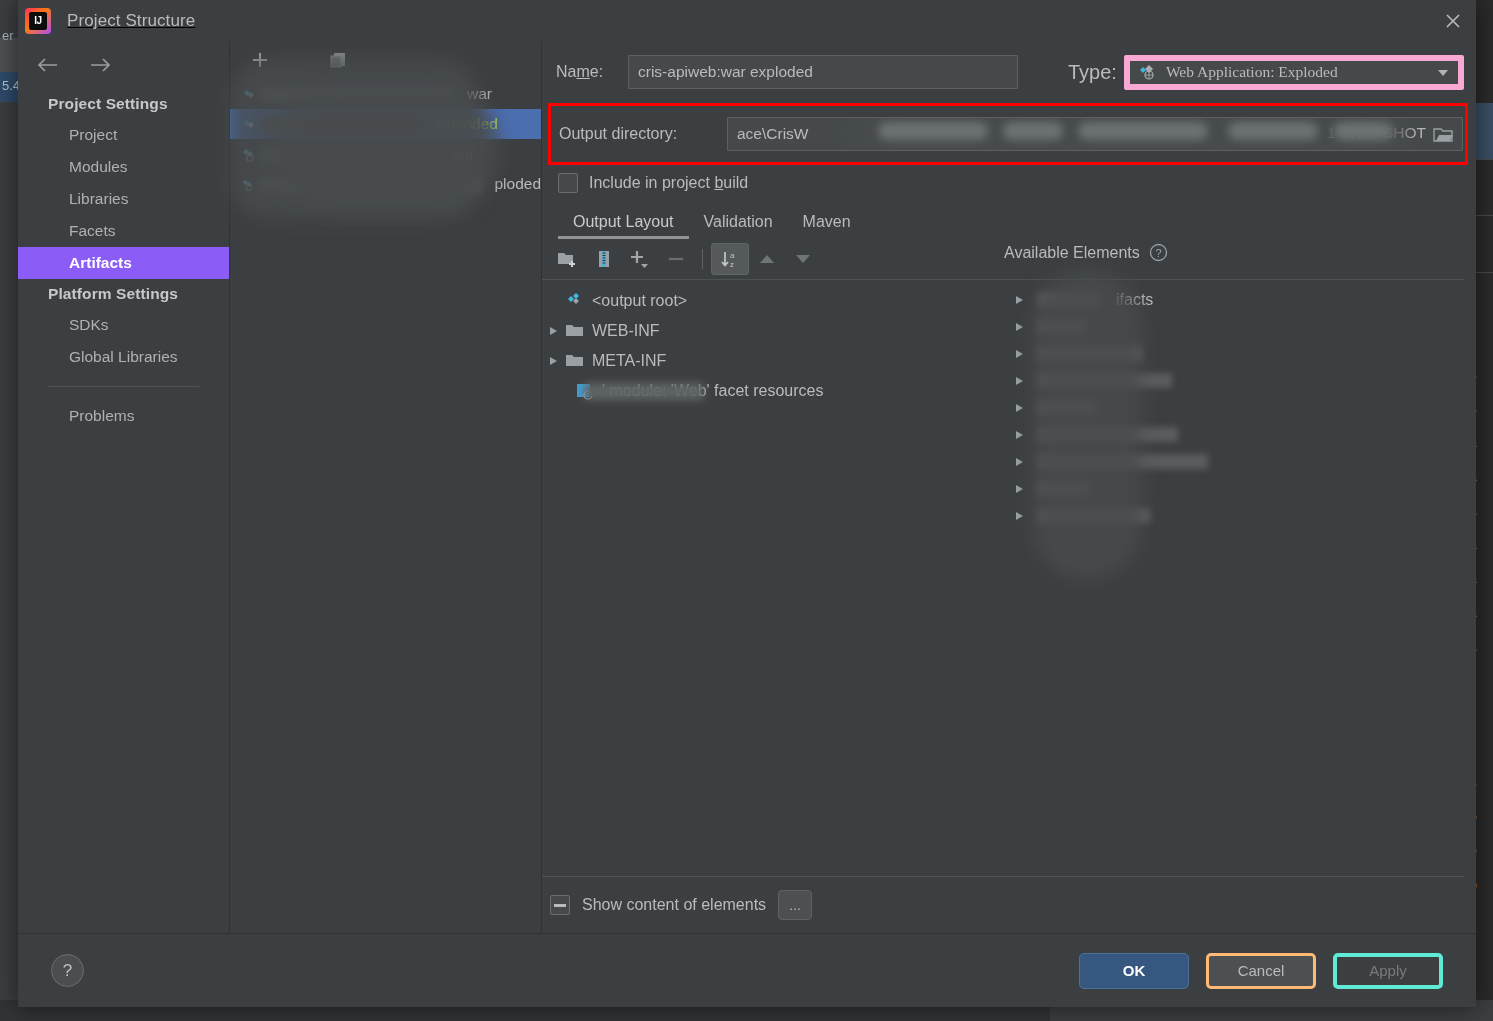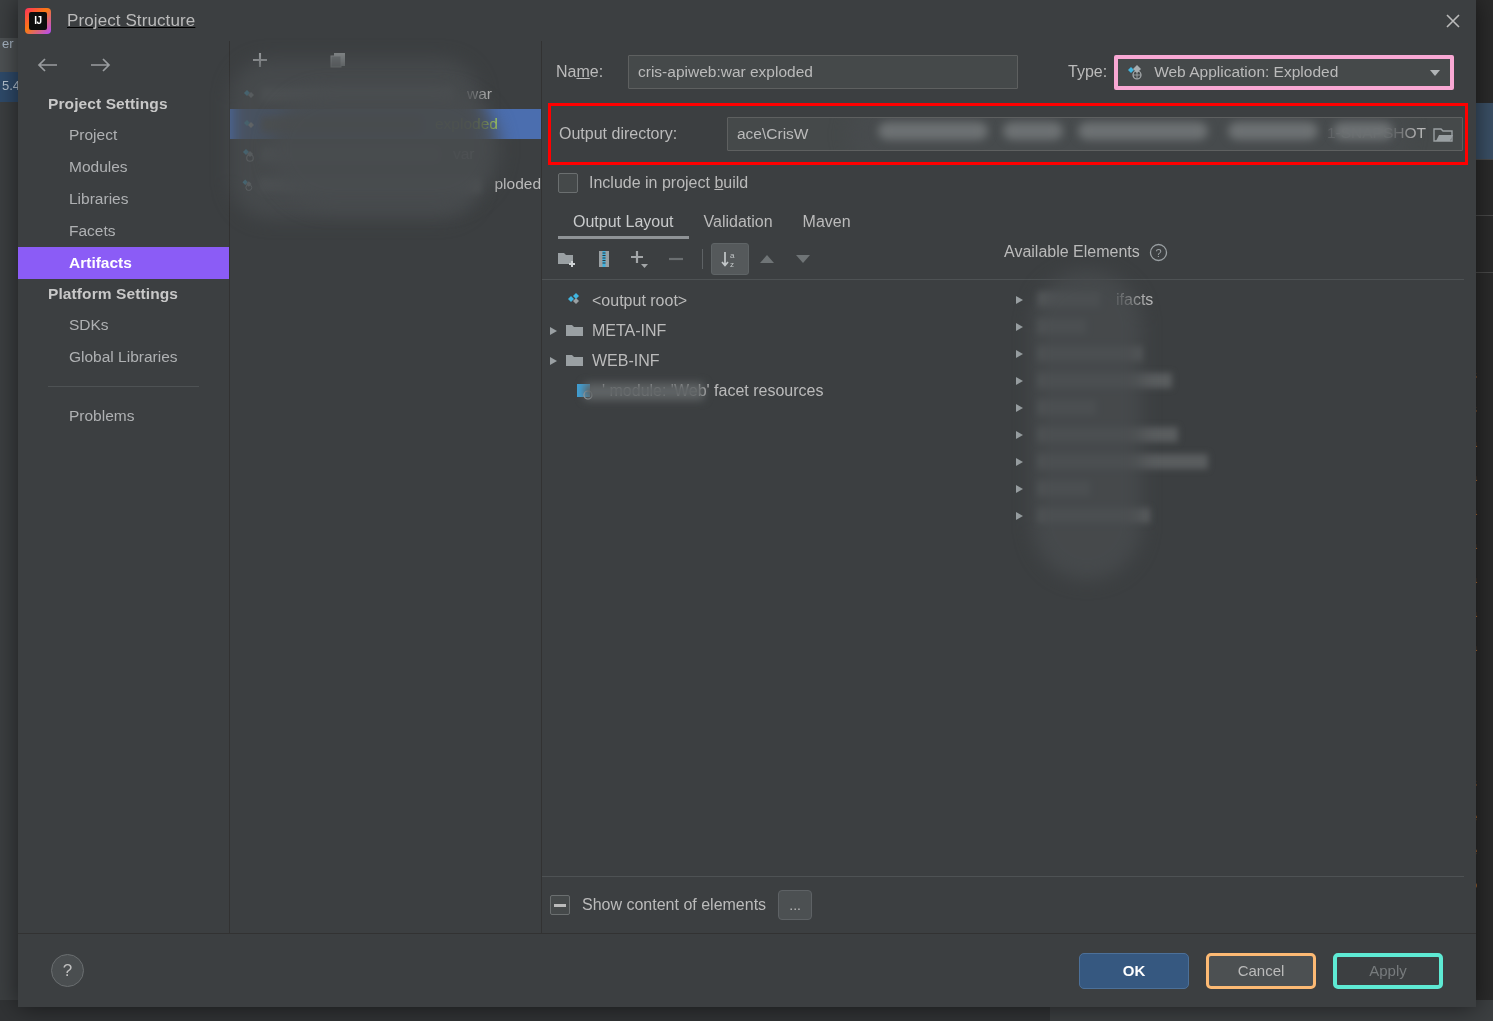--- a/index.html
+++ b/index.html
@@ -24,21 +24,21 @@
   }
   .bg-left-tab {
     position:absolute; left:0; top:38px; width:28px; height:34px;
     background:#4e5254; color:#a9b7c6; font-size:12px;
   }
   .bg-left-tab2 {
     position:absolute; left:0; top:72px; width:28px; height:30px;
     background:#2f4b6b; color:#a9b7c6; font-size:12px;
   }
   .bg-left-text {
-    position:absolute; left:2px; top:36px; font-size:13px; color:#a9b7c6;
+    position:absolute; left:2px; top:28px; font-size:13px; color:#a9b7c6;
     white-space:nowrap;
   }
   .bg-left-text2 {
     position:absolute; left:2px; top:78px; font-size:13px; color:#b8c5d2;
     white-space:nowrap;
   }
   .bg-right-strip {
     position:absolute; right:0; top:0; width:33px; height:1021px;
     background:#2b2b2b; border-left:1px solid #2b2b2b;
   }
@@ -134,25 +134,25 @@
   .row-name {
     display:flex; align-items:center; height:62px; padding-left:14px; gap:0;
   }
   .lbl-name { color:#bbbbbb; font-size:16px; width:72px; }
   .lbl-name u { text-decoration:underline; }
   .txt-name {
     width:390px; height:34px; background:#45494a; border:1px solid #5e6060;
     color:#bbbbbb; font-size:15.5px; padding:0 9px; box-sizing:border-box;
     font-family:"Liberation Sans", sans-serif; border-radius:1px;
   }
-  .lbl-type { color:#bbbbbb; font-size:16px; margin-left:50px; margin-right:7px; }
+  .lbl-type { color:#bbbbbb; font-size:20px; margin-left:50px; margin-right:7px; }
   .combo-type {
-    width:340px; height:35px; background:#45494a; border:4px solid #f9a8d4;
+    width:340px; height:35px; background:#45494a; border:6px solid #f9a8d4;
     display:flex; align-items:center; padding:0 8px; box-sizing:border-box;
-    color:#bbbbbb; font-size:15.5px; border-radius:2px; cursor:pointer;
+    color:#bbbbbb; font-size:15.5px; border-radius:2px; cursor:pointer;font-family:Liberation Serif, serif;
   }
   .combo-type .cb-label { flex:1 1 auto; margin-left:8px; white-space:nowrap; }
 
   
   .outdir-wrap {
     position:relative; margin:0 8px 0 6px; border:3px solid #ff0000;
     height:62px; box-sizing:border-box; display:flex; align-items:center;
     padding-left:8px;
   }
   .lbl-outdir { color:#bbbbbb; font-size:16px; width:168px; }
@@ -204,21 +204,21 @@
     position:relative;
   }
   .lt-btn {
     width:36px; height:30px; display:flex; align-items:center; justify-content:center;
     cursor:pointer; border-radius:3px;
   }
   .lt-btn.pressed { background:#55595b; border:1px solid #5f6466; }
   .lt-sep { width:1px; height:20px; background:#5e6265; margin:0 8px; }
   .avail-title {
     position:absolute; left:462px; top:4px; color:#bbbbbb; font-size:16px;
-    display:flex; align-items:flex-start; gap:9px; white-space:nowrap;
+    display:flex; align-items:center; gap:9px; white-space:nowrap;
   }
 
   
   .content-area { flex:1 1 auto; display:flex; min-height:0; position:relative; }
   .tree-pane { width:462px; flex:0 0 auto; position:relative; padding-top:6px; }
   .tree-row {
     height:30px; display:flex; align-items:center; color:#bbbbbb; font-size:16px;
     white-space:nowrap; cursor:pointer;
   }
   .tw { width:22px; display:flex; align-items:center; justify-content:center; flex:0 0 auto; }
@@ -536,35 +536,35 @@
               <span class="tw">
                 <svg width="12" height="12" viewBox="0 0 12 12">
                   <polygon points="3,2 10,6 3,10" fill="#9aa0a3"></polygon>
                 </svg>
               </span>
               <span class="tree-icon">
                 <svg width="20" height="18" viewBox="0 0 20 18">
                   <path d="M1 3 h6 l2 2 h9 v9 H1 Z" fill="#9aa0a3"></path>
                 </svg>
               </span>
-              <span class="tree-lbl">META-INF</span>
+              <span class="tree-lbl">WEB-INF</span>
             </div>
 
             <div class="tree-row">
               <span class="tw">
                 <svg width="12" height="12" viewBox="0 0 12 12">
                   <polygon points="3,2 10,6 3,10" fill="#9aa0a3"></polygon>
                 </svg>
               </span>
               <span class="tree-icon">
                 <svg width="20" height="18" viewBox="0 0 20 18">
                   <path d="M1 3 h6 l2 2 h9 v9 H1 Z" fill="#9aa0a3"></path>
                 </svg>
               </span>
-              <span class="tree-lbl">WEB-INF</span>
+              <span class="tree-lbl">META-INF</span>
             </div>
 
             <div class="tree-row" style="position:relative;">
               <span class="tw"></span>
               <span class="tree-icon" style="margin-left:10px;">
                 <svg width="20" height="20" viewBox="0 0 20 20">
                   <rect x="2" y="3" width="13" height="13" fill="#3fa0d6"></rect>
                   <circle cx="13" cy="14" r="4" fill="none" stroke="#b6babc" stroke-width="1.2"></circle>
                 </svg>
               </span>

